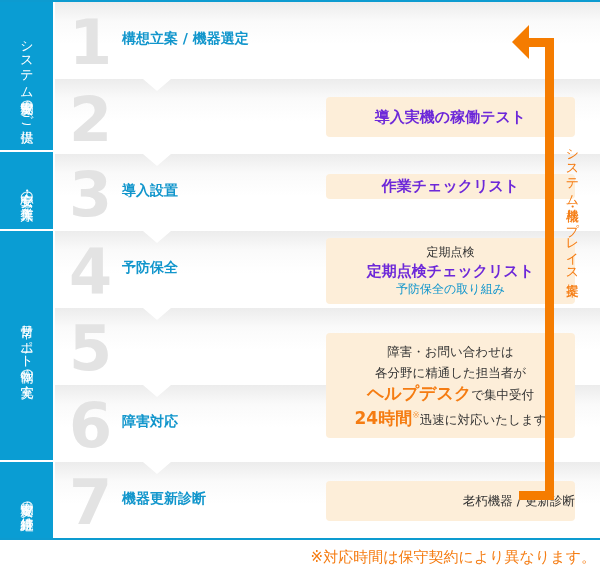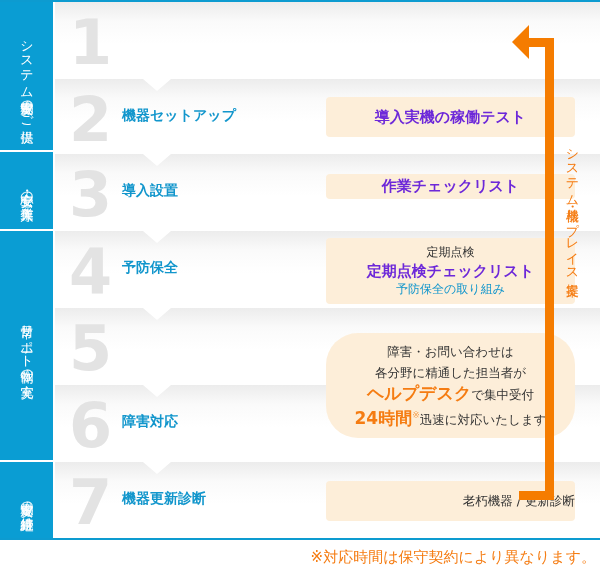--- a/index.html
+++ b/index.html
@@ -55,25 +55,25 @@
     <span class="vtext">日常サポート体制の充実</span>
   </div>
   <div class="group" style="top:462px;height:76px;">
     <span class="vtext">安定稼働の継続維持</span>
   </div>
 </div>
 
 <div class="rows">
   <div class="row" style="top:0;">
     <span class="num">1</span>
+    <span class="label">構想立案 / 機器選定</span>
   </div>
   <div class="row" style="top:77px;">
     <span class="notch"></span>
     <span class="num">2</span>
-    <span class="label">機器セットアップ</span>
   </div>
   <div class="row" style="top:152px;">
     <span class="notch"></span>
     <span class="num">3</span>
     <span class="label">導入設置</span>
   </div>
   <div class="row" style="top:229px;">
     <span class="notch"></span>
     <span class="num">4</span>
     <span class="label">予防保全</span>
@@ -97,21 +97,21 @@
     <span class="orange-lg">導入実機の稼働テスト</span>
   </div>
   <div class="box" style="top:172px;height:25px;">
     <span class="orange-lg">作業チェックリスト</span>
   </div>
   <div class="box" style="top:236px;height:66px;">
     <span class="dark" style="line-height:17px;">定期点検</span>
     <span class="orange-lg" style="line-height:20px;">定期点検チェックリスト</span>
     <span class="blue" style="line-height:17px;">予防保全の取り組み</span>
   </div>
-  <div class="box help" style="top:331px;height:105px;border-radius:32px;">
+  <div class="box help" style="top:331px;height:105px;">
     <div class="line dark">障害・お問い合わせは</div>
     <div class="line dark">各分野に精通した担当者が</div>
     <div class="line">
       <span class="hl">ヘルプデスク</span><span class="dark">で集中受付</span>
     </div>
     <div class="line">
       <span class="hl">24時間</span><sup>※</sup><span class="dark">迅速に対応いたします</span>
     </div>
   </div>
   <div class="box" style="top:479px;height:40px;align-items:flex-end;">

